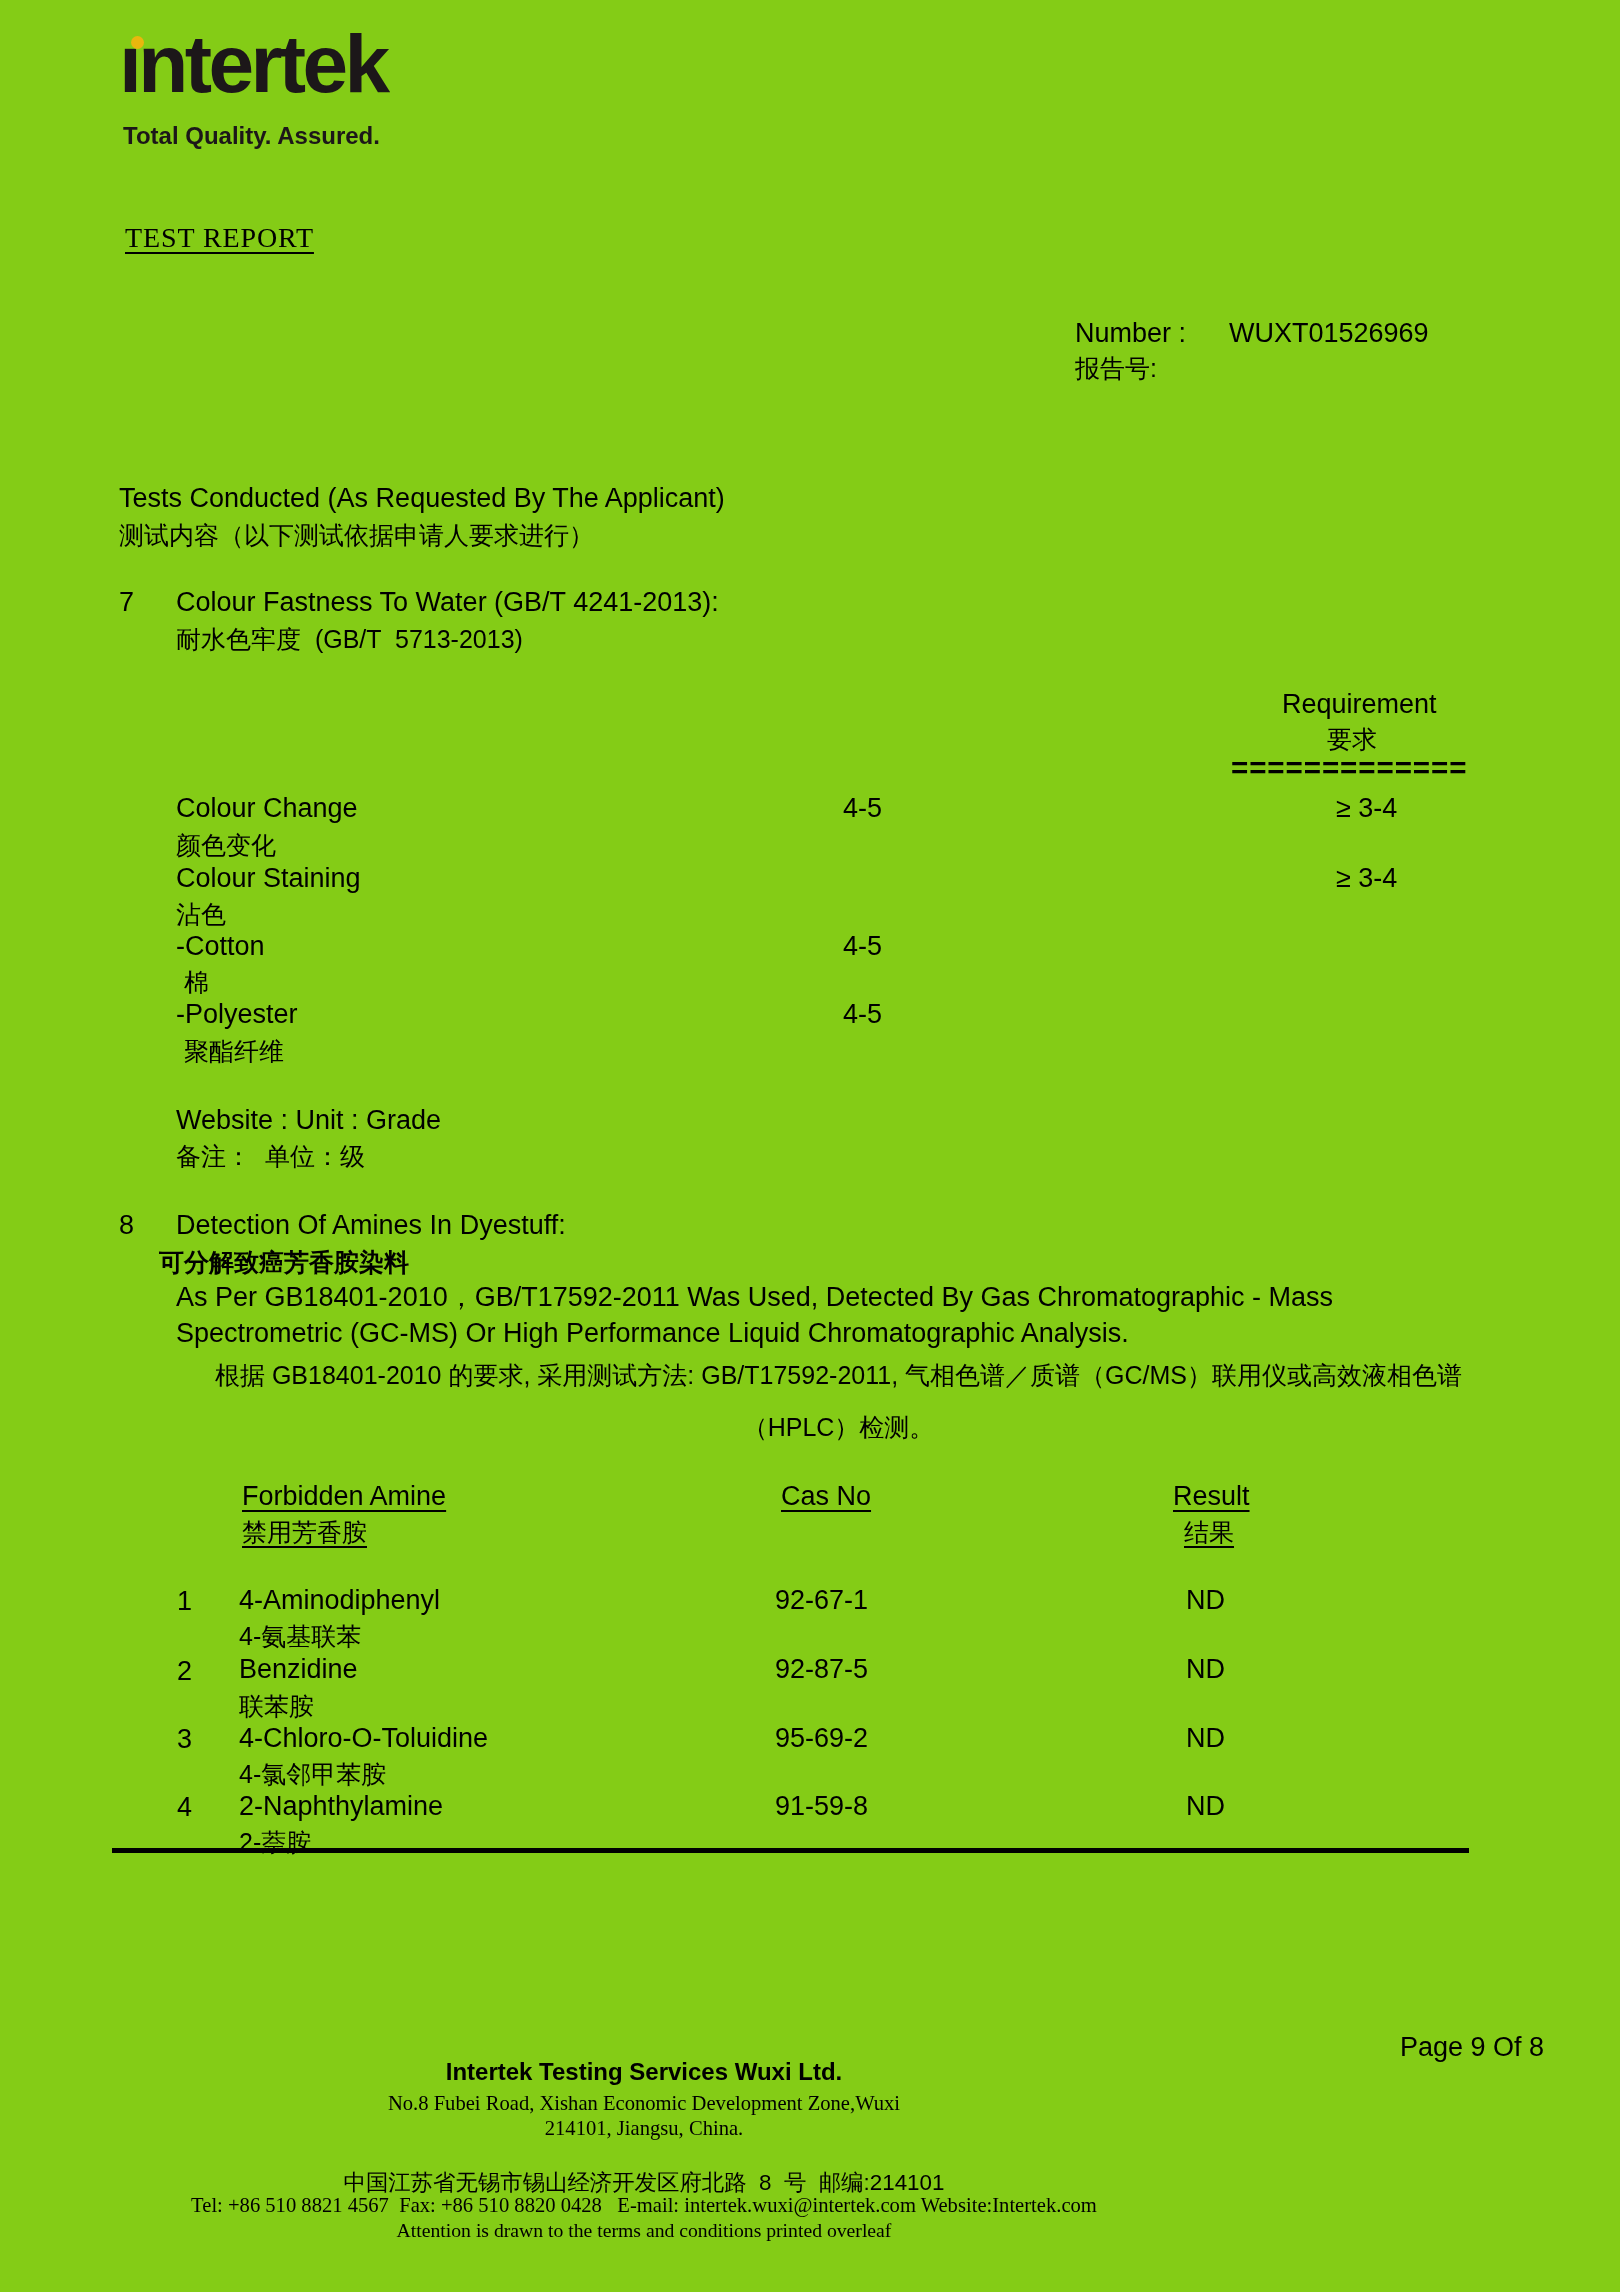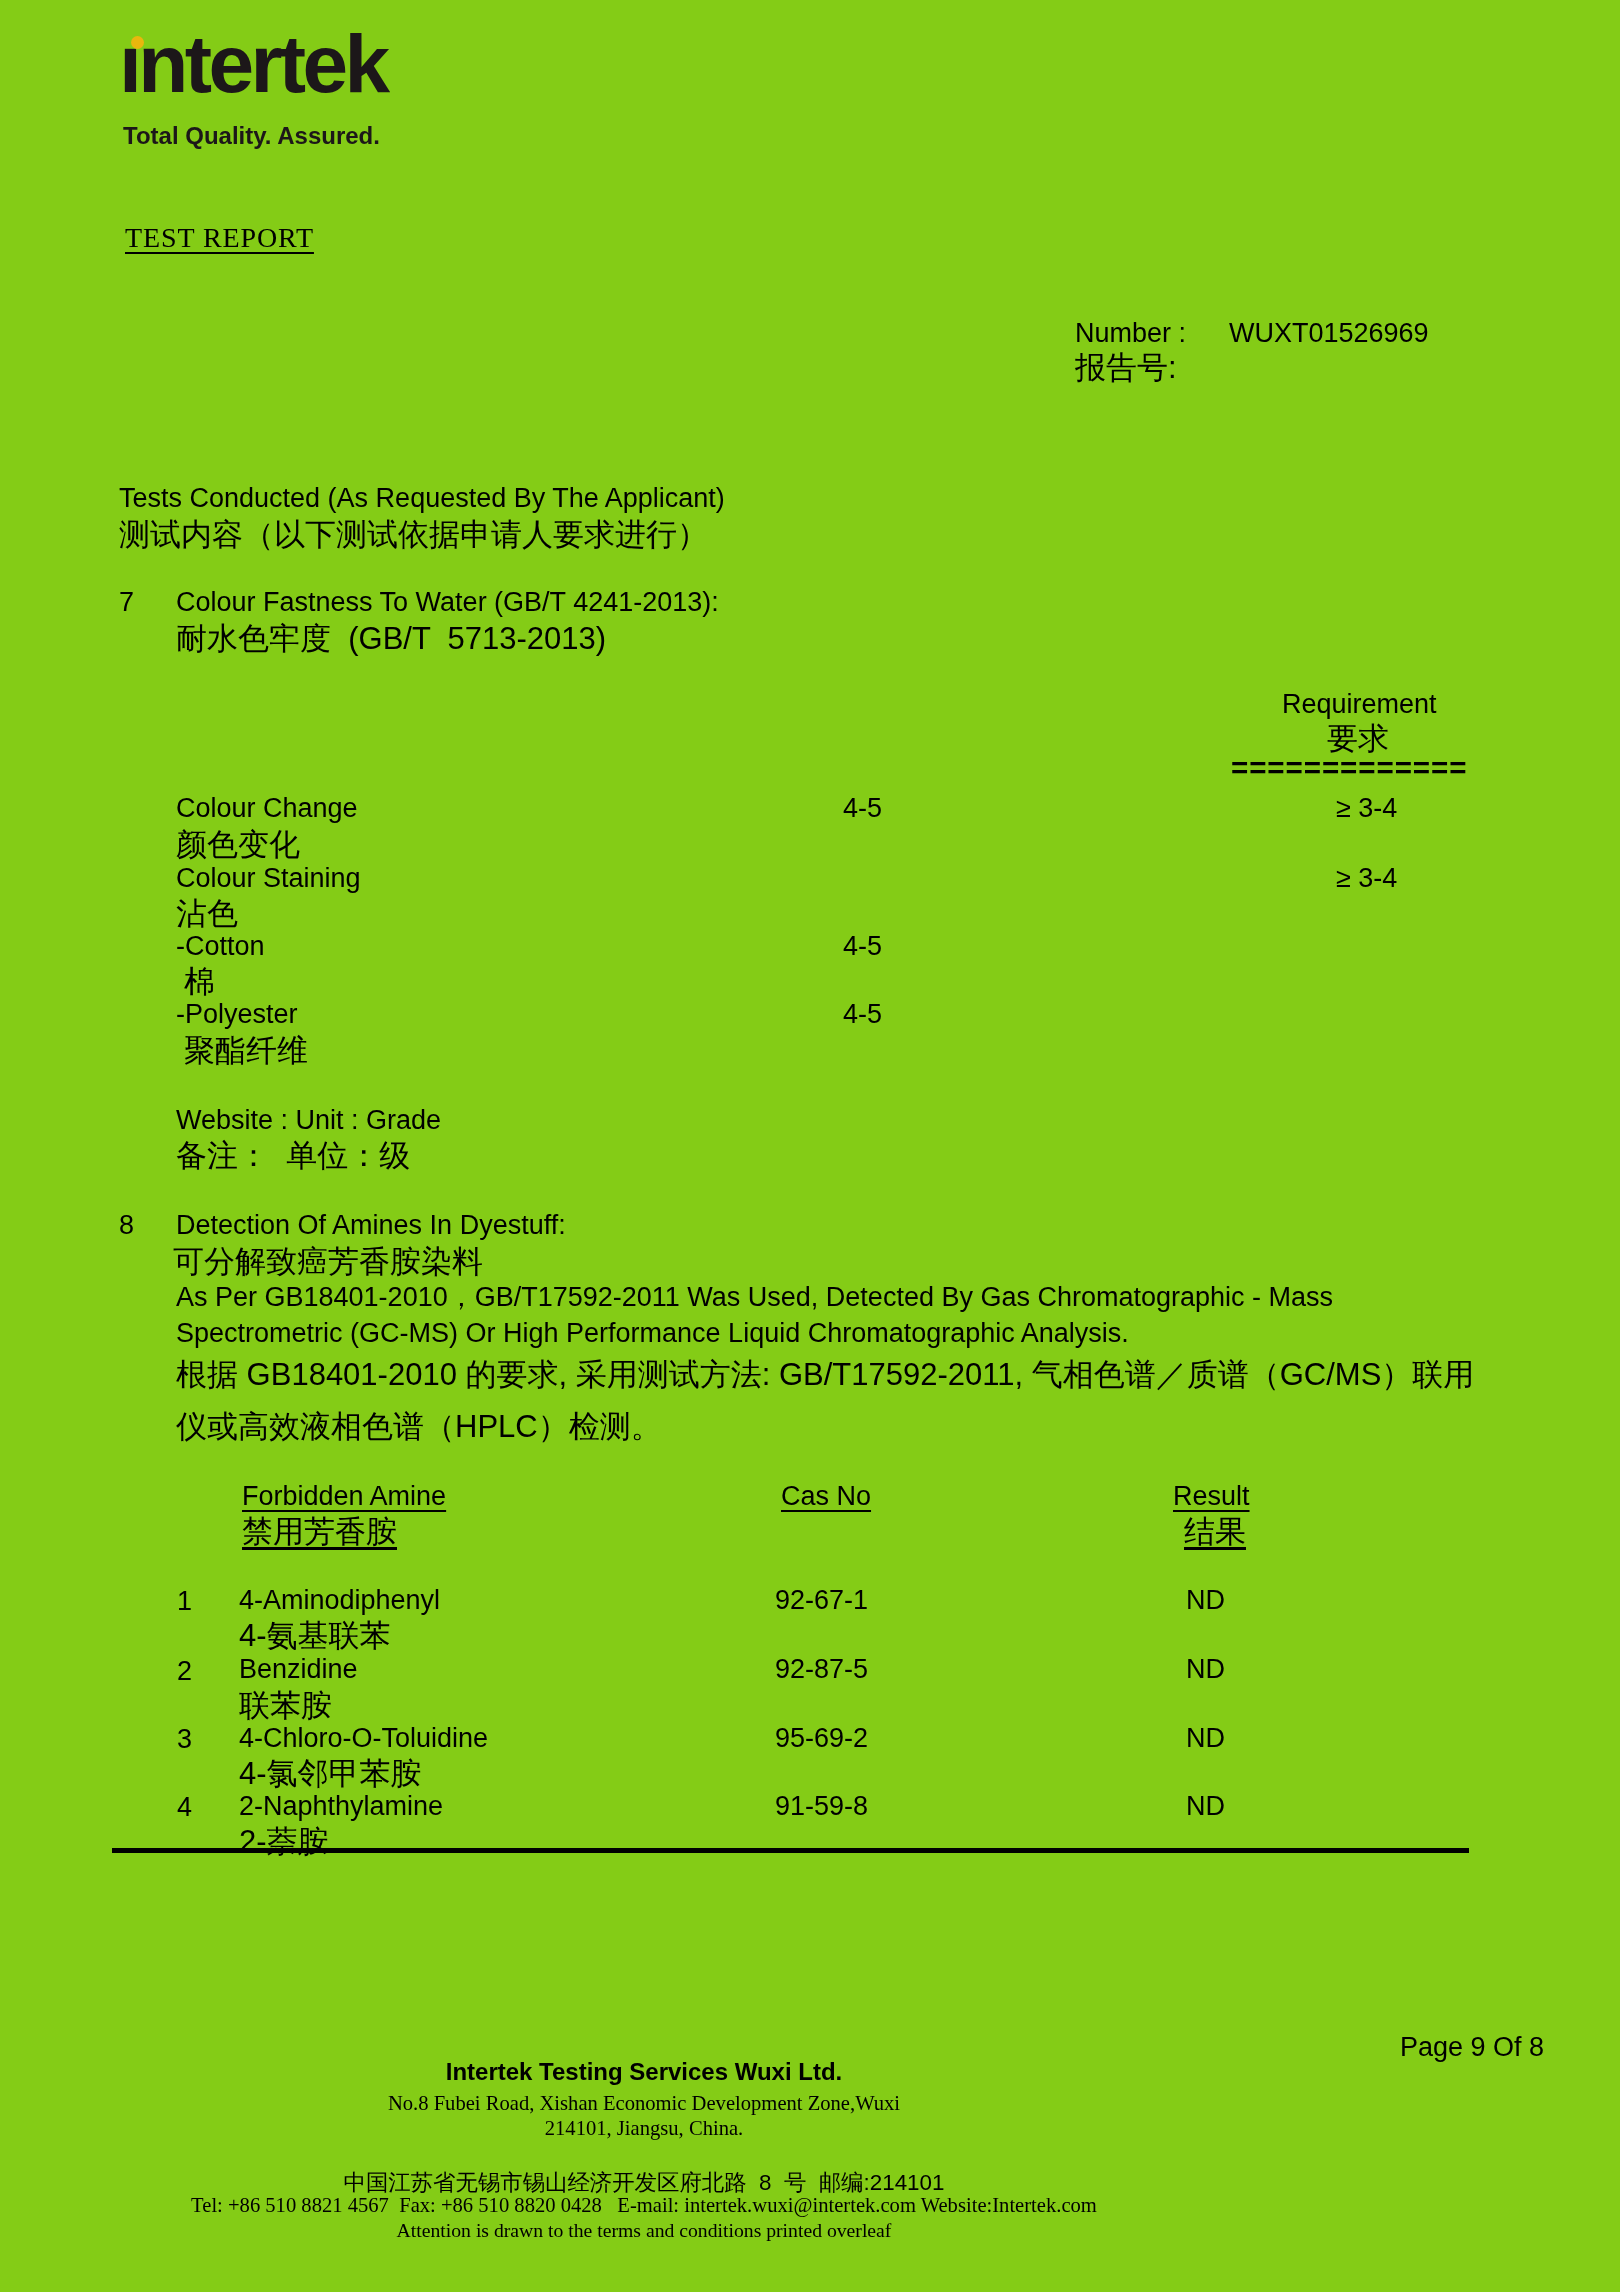--- a/index.html
+++ b/index.html
@@ -7,21 +7,21 @@
     position:relative;
     width:1620px;height:2293px;
     margin:0 auto;
     background:#84cc16;
     color:#000;
     font-family:"Liberation Sans","DejaVu Sans",sans-serif;
     overflow:hidden;
   }
   .abs{position:absolute;white-space:pre;}
   .en{font-size:27px;line-height:36px;}
-  .cn{font-size:31px;line-height:34px;}
+  .cn{font-size:25px;line-height:34px;text-align:center;}
   .serif{font-family:"Liberation Serif","DejaVu Serif",serif;}
   .u{text-decoration:underline;text-underline-offset:4.5px;}
   
   .logo-text{
     font-size:82px;font-weight:700;letter-spacing:-3.6px;
     color:#1c1719;line-height:1;
   }
   .logo-dot{
     position:absolute;width:13.4px;height:13.4px;border-radius:50%;
     background:#e9b70d;
@@ -77,21 +77,21 @@
 
   <div class="abs en" style="left:176px;top:996px;">-Polyester</div>
   <div class="abs en" style="left:843px;top:996px;">4-5</div>
   <div class="abs cn" style="left:184px;top:1034px;">聚酯纤维</div>
 
   <div class="abs en" style="left:176px;top:1102px;">Website : Unit : Grade</div>
   <div class="abs cn" style="left:176px;top:1139px;">备注：  单位：级</div>
 
   <div class="abs en" style="left:119px;top:1207px;">8</div>
   <div class="abs en" style="left:176px;top:1207px;">Detection Of Amines In Dyestuff:</div>
-  <div class="abs cn" style="left:173px;top:1245px;">可分解致癌芳香胺染料</div>
+  <div class="abs cn" style="left:159px;top:1245px;font-weight:bold;">可分解致癌芳香胺染料</div>
 
   <div class="abs en wrap" style="left:176px;top:1279px;width:1317px;">As Per GB18401-2010，GB/T17592-2011 Was Used, Detected By Gas Chromatographic - Mass Spectrometric (GC-MS) Or High Performance Liquid Chromatographic Analysis.</div>
   <div class="abs cn wrap" style="left:176px;top:1349px;width:1325px;line-height:52px;">根据 GB18401-2010 的要求, 采用测试方法: GB/T17592-2011, 气相色谱／质谱（GC/MS）联用仪或高效液相色谱（HPLC）检测。</div>
 
   <div class="abs en u" style="left:242px;top:1478px;">Forbidden Amine</div>
   <div class="abs cn u" style="left:242px;top:1515px;">禁用芳香胺</div>
   <div class="abs en u" style="left:781px;top:1478px;">Cas No</div>
   <div class="abs en u" style="left:1173px;top:1478px;">Result</div>
   <div class="abs cn u" style="left:1184px;top:1515px;">结果</div>
 

